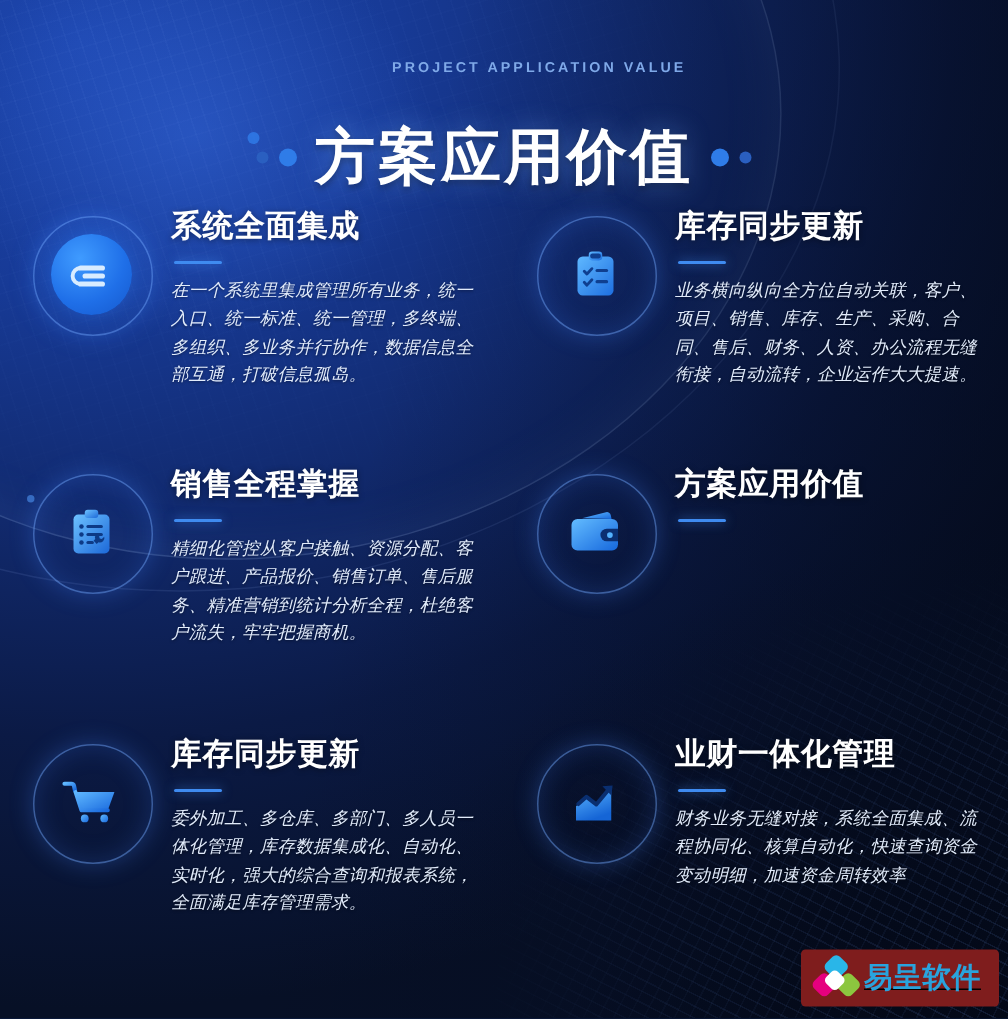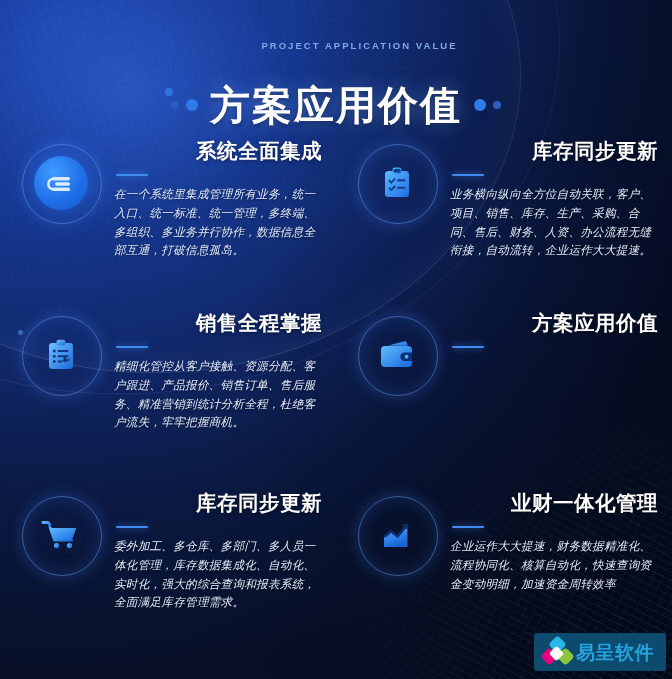--- a/index.html
+++ b/index.html
@@ -103,39 +103,38 @@
     position:absolute;left:12px;top:12px;width:54px;height:54px;border-radius:50%;
     background:radial-gradient(circle at 36% 30%, #3f9bff 0%, #1f6fe8 58%, #1558cc 100%);
     box-shadow:0 0 18px rgba(50,130,255,.55);
   }
 
   .card-body{padding-left:14px;padding-top:8px;flex:1;min-width:0;}
   .card-title{
     font-size:20.5px;font-weight:700;color:#ffffff;letter-spacing:.5px;
     line-height:1.1;white-space:nowrap;
     text-shadow:0 1px 4px rgba(0,0,0,.45);
-    text-align:right;
   }
   .rule{
     width:32px;height:2.6px;background:#3f8bf0;margin:11px 0 9px 2px;border-radius:2px;
     box-shadow:0 0 7px rgba(70,150,255,.7);
   }
   .card-desc{
     font-size:11.6px;line-height:1.62;color:#e2ecfb;
     letter-spacing:.25px;
     text-shadow:0 1px 2px rgba(0,0,0,.45);
     font-style:italic;
   }
 
   
   .logo{
     position:absolute;right:6px;bottom:8px;
-    background:#0c4a6e;border-radius:3px;
+    background:#7f1d1d;border-radius:3px;
     padding:6px 12px 6px 9px;
-    display:flex;align-items:center;gap:5px;
+    display:flex;align-items:center;gap:5px;text-decoration:underline;
   }
   .logo-mark{position:relative;width:28px;height:26px;}
   .lm{position:absolute;width:13px;height:13px;border-radius:3.5px;transform:rotate(45deg);}
   .lm-top{left:8px;top:-1px;background:#29b6e8;}
   .lm-left{left:0px;top:11px;background:#e6007e;}
   .lm-right{left:16px;top:11px;background:#8cc63f;}
   .lm-ctr{left:8px;top:9px;background:#ffffff;width:11px;height:11px;border-radius:3px;}
   .logo-text{
     font-size:19px;font-weight:700;color:#29a3dd;letter-spacing:.5px;line-height:1;
   }
@@ -314,21 +313,21 @@
               </defs>
             <path d="M7 21.5 L13.5 16 L20 21 L30.5 9 L30.5 31 L7 31 Z" fill="url(#g6)"></path>
             <path d="M8.5 20 L14 15.2 L20.5 20.3 L29.5 9.5" stroke="#0a2f70" stroke-width="2.7" fill="none" stroke-linecap="round" stroke-linejoin="round"></path>
             <path d="M24.6 8.2 L31.4 7.6 L30.6 14.3 Z" fill="#0a2f70"></path>
           </svg>
         </div>
       </div>
       <div class="card-body">
         <div class="card-title">业财一体化管理</div>
         <div class="rule"></div>
-        <div class="card-desc">企业运作大大提速，财务数据精准化、流程协同化、核算自动化，快速查询资金变动明细，加速资金周转效率</div>
+        <div class="card-desc">财务业务无缝对接，系统全面集成、流程协同化、核算自动化，快速查询资金变动明细，加速资金周转效率</div>
       </div>
     </div>
 
   </div>
 
   <div class="logo">
     <span class="logo-mark">
       <span class="lm lm-top"></span>
       <span class="lm lm-left"></span>
       <span class="lm lm-right"></span>

